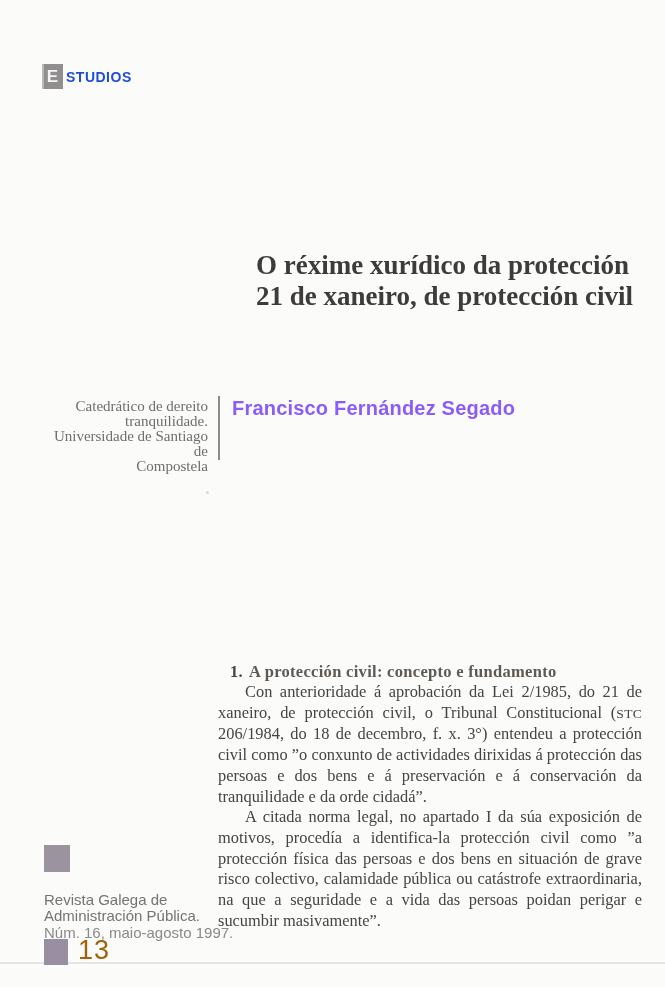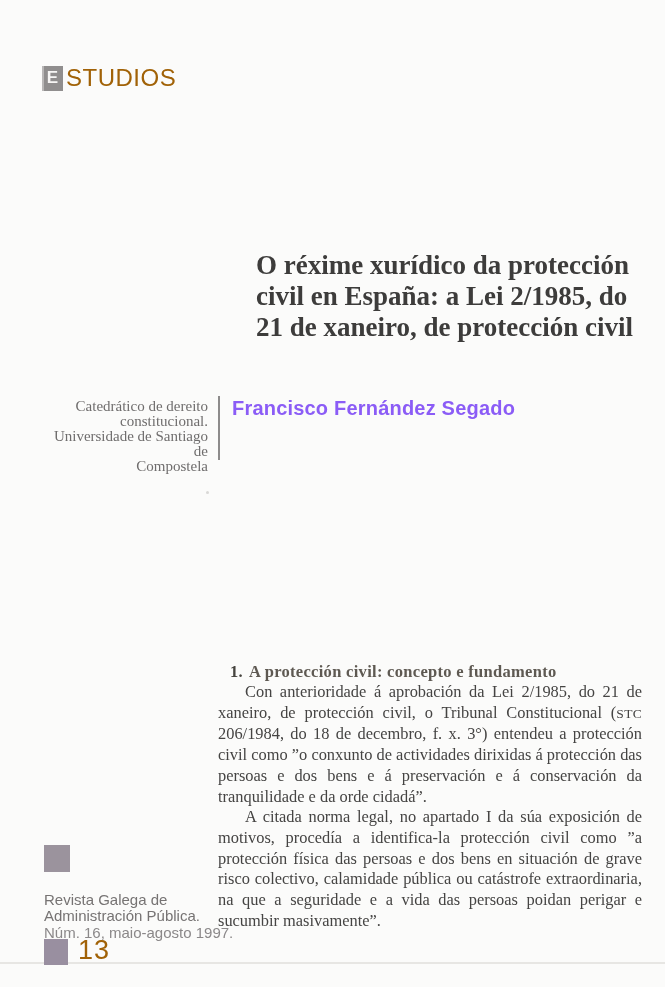--- a/index.html
+++ b/index.html
@@ -34,23 +34,23 @@
     height: 25px;
     background: #908e8e;
     color: #f7f6f5;
     font-weight: bold;
     font-size: 17px;
     align-items: center;
     justify-content: center;
     box-shadow: inset 2px 0 0 #b9b7b7;
   }
   .estudios-rest {
-    font-size: 24px;
-    font-weight: normal;
-    color: #a16207;
+    font-size: 14px;
+    font-weight: bold;
+    color: #1d4ed8;
     letter-spacing: 0.5px;
     margin-left: 3px;
   }
 
   
   .article-title {
     position: absolute;
     left: 218px;
     top: 250px;
     margin: 0;
@@ -198,28 +198,27 @@
 
 <div class="page">
 
   <div class="estudios">
     <span class="estudios-badge">E</span>
     <span class="estudios-rest">STUDIOS</span>
   </div>
 
   <h1 class="article-title">
     <span class="title-line">O réxime xurídico da protección</span>
-    <span class="title-line">civil en España: a Lei 2/1985, do</span>
     <span class="title-line">21 de xaneiro, de protección civil</span>
   </h1>
 
   <div class="author-row">
     <div class="affiliation">
       <span class="affiliation-line">Catedrático de dereito</span>
-      <span class="affiliation-line">constitucional.</span>
+      <span class="affiliation-line">tranquilidade.</span>
       <span class="affiliation-line">Universidade de Santiago de</span>
       <span class="affiliation-line">Compostela</span>
     </div>
     <div class="author-divider"></div>
     <div class="author-name">Francisco Fernández Segado</div>
   </div>
 
   <h2 class="section-heading">
     <span class="section-number">1.</span><span>A protección civil: concepto e fundamento</span>
   </h2>

